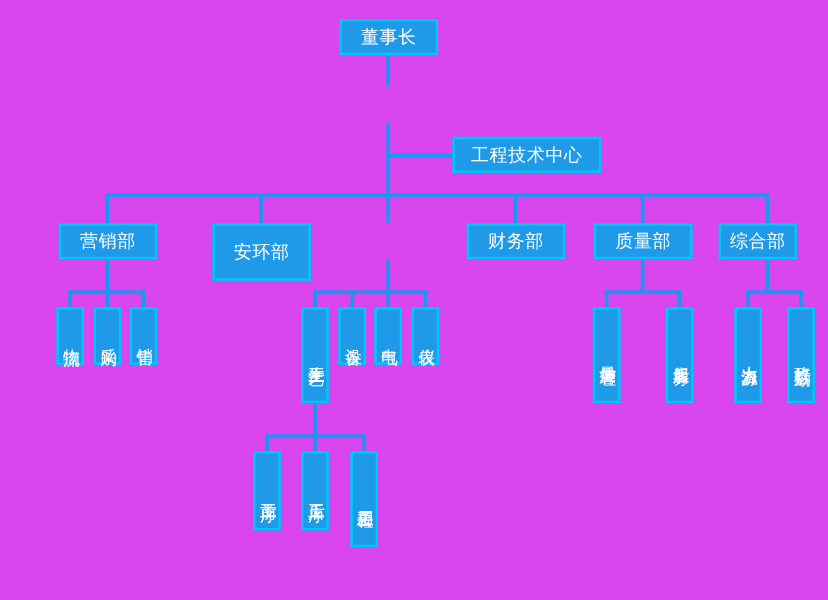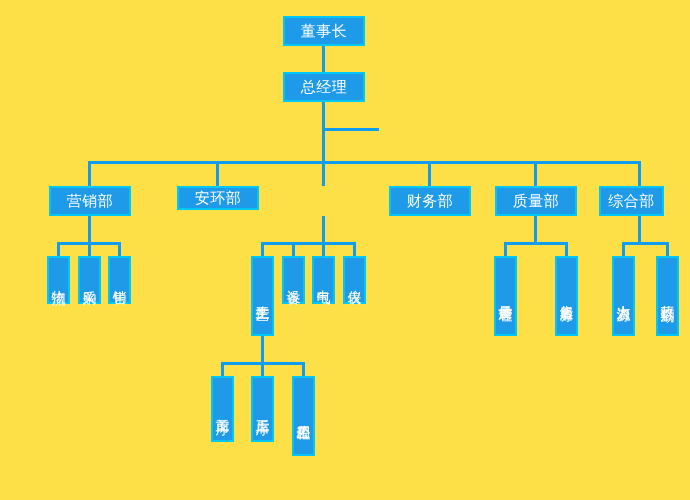--- a/index.html
+++ b/index.html
@@ -7,21 +7,21 @@
     padding: 0;
     background: #ffffff;
   }
   body {
     font-family: "DejaVu Sans", "Liberation Sans", sans-serif;
   }
   #chart-root {
     position: relative;
     width: 690px;
     height: 500px;
-    background: #fde047;
+    background: #d946ef;
     overflow: hidden;
   }
 
   
   .ln {
     position: absolute;
     background: #109cf1;
   }
   .ln-v { width: 3px; }
   .ln-h { height: 3px; }
@@ -60,42 +60,42 @@
 <body>
 
 <div id="chart-root">
 
   <div class="node h" style="left:283px; top:16px; width:82px; height:30px;">
     <span>董事长</span>
   </div>
 
   <div class="ln ln-v" style="left:322px; top:46px; height:26px;"></div>
 
-  <div class="node h" style="left:283px; top:72px; width:82px; height:30px;">
-    <span>总经理</span>
-  </div>
 
   <div class="ln ln-v" style="left:322px; top:102px; height:61px;"></div>
 
   <div class="ln ln-h" style="left:322px; top:128px; width:57px;"></div>
 
+  <div class="node h" style="left:377px; top:114px; width:124px; height:30px;">
+    <span>工程技术中心</span>
+  </div>
 
   <div class="ln ln-h" style="left:88px; top:161px; width:553px;"></div>
 
   <div class="ln ln-v" style="left:88px; top:161px; height:25px;"></div>
   <div class="ln ln-v" style="left:216px; top:161px; height:25px;"></div>
   <div class="ln ln-v" style="left:322px; top:161px; height:25px;"></div>
   <div class="ln ln-v" style="left:428px; top:161px; height:25px;"></div>
   <div class="ln ln-v" style="left:534px; top:161px; height:25px;"></div>
   <div class="ln ln-v" style="left:638px; top:161px; height:25px;"></div>
 
   <div class="node h" style="left:49px; top:186px; width:82px; height:30px;">
     <span>营销部</span>
   </div>
-  <div class="node h" style="left:177px; top:186px; width:82px; height:24px;">
+  <div class="node h" style="left:177px; top:186px; width:82px; height:48px;">
     <span>安环部</span>
   </div>
   <div class="node h" style="left:495px; top:186px; width:82px; height:30px;">
     <span>质量部</span>
   </div>
   <div class="node h" style="left:389px; top:186px; width:82px; height:30px;">
     <span>财务部</span>
   </div>
   <div class="node h" style="left:599px; top:186px; width:65px; height:30px;">
     <span>综合部</span>

